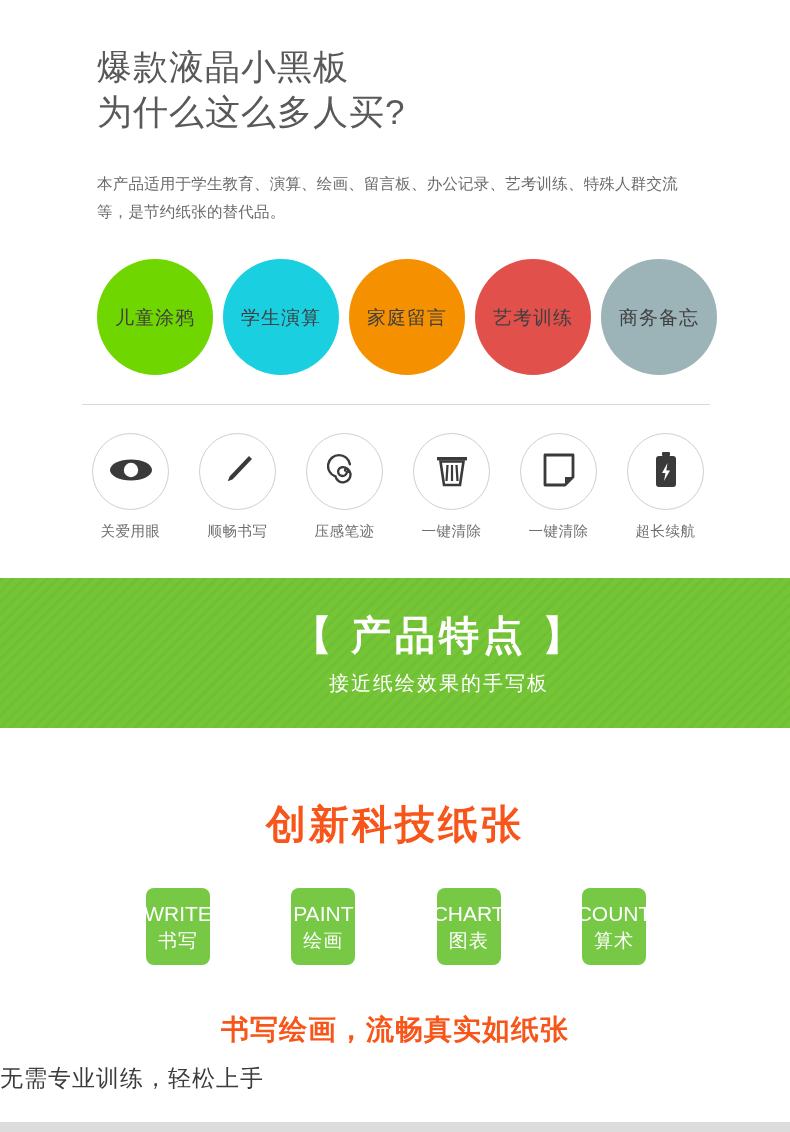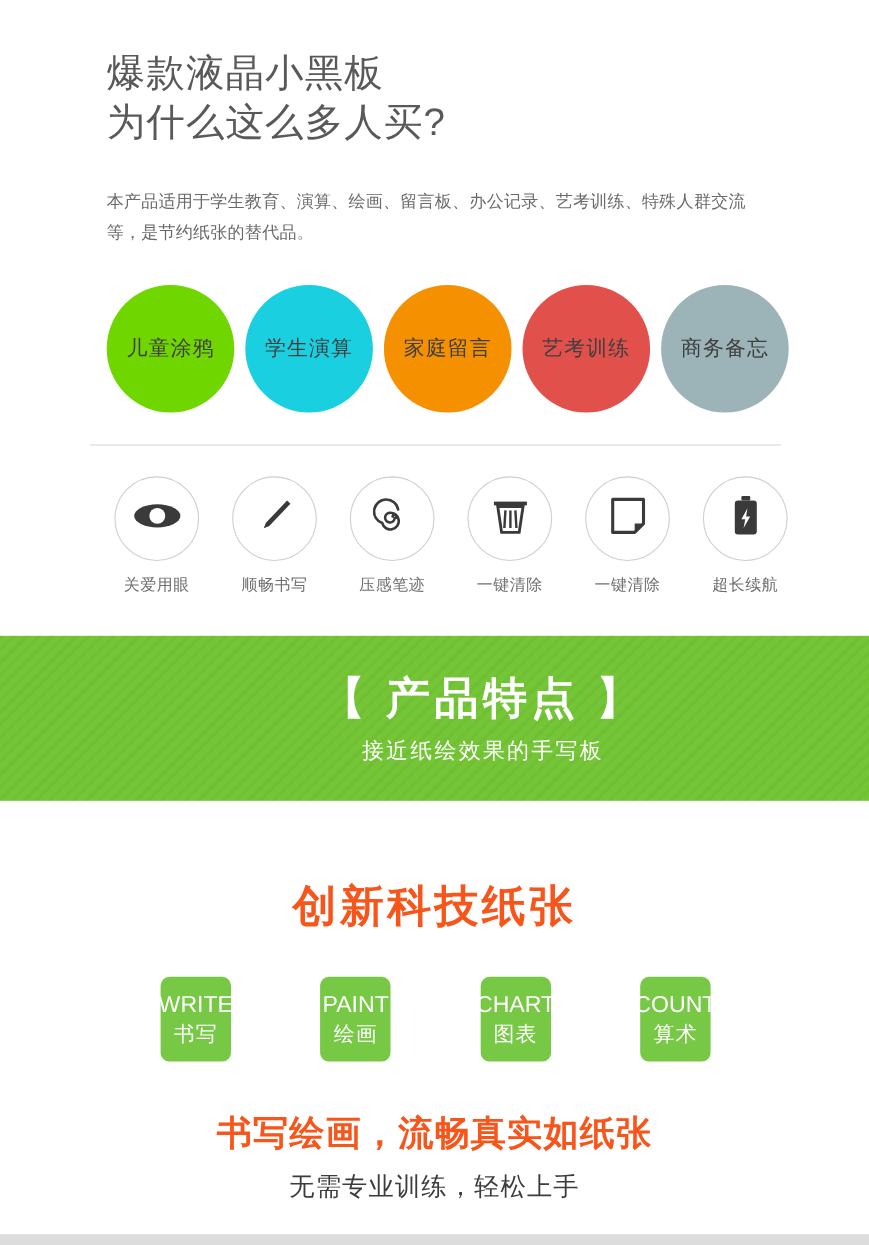--- a/index.html
+++ b/index.html
@@ -84,21 +84,21 @@
   }
 
   
   .feature-row {
     position: absolute;
     left: 104px;
     top: 433px;
     width: 600px;
     height: 115px;
     display: flex;
-    justify-content: space-between;
+    justify-content: flex-end;
     gap: 30px;
   }
   .feature-item {
     width: 82px;
     display: flex;
     flex-direction: column;
     align-items: center;
   }
   .feature-circle {
     width: 77px;
@@ -203,32 +203,32 @@
     white-space: nowrap;
   }
 
   
   .footer-headline {
     position: absolute;
     left: 0;
     top: 1008px;
     width: 790px;
     text-align: center;
-    font-size: 32px;
+    font-size: 28px;
     font-weight: bold;
     color: #f8551a;
     letter-spacing: 1px;
     line-height: 44px;
   }
   .footer-subline {
     position: absolute;
     left: 0;
     top: 1062px;
     width: 790px;
-    text-align: center;
+    text-align: left;
     font-size: 23px;
     color: #3c3c3c;
     letter-spacing: 1px;
     line-height: 32px;
   }
 
   
   .bottom-strip {
     position: absolute;
     left: 0;

